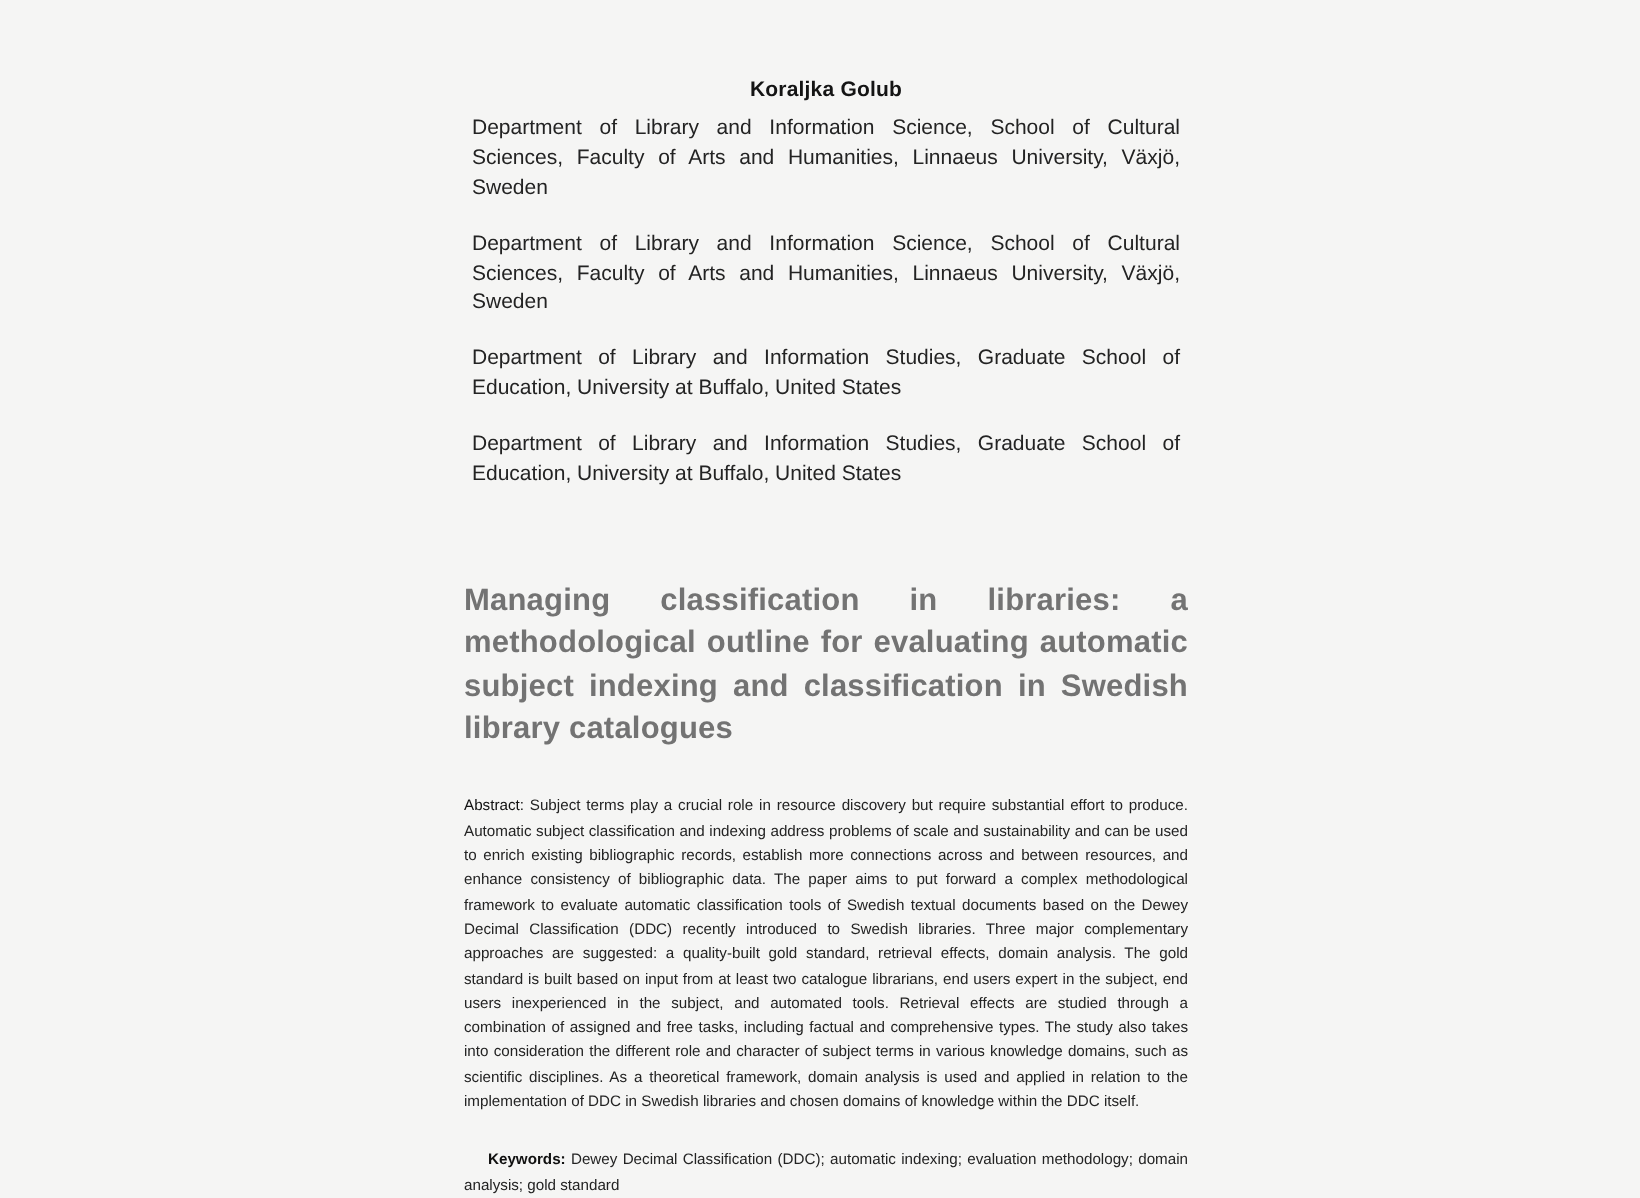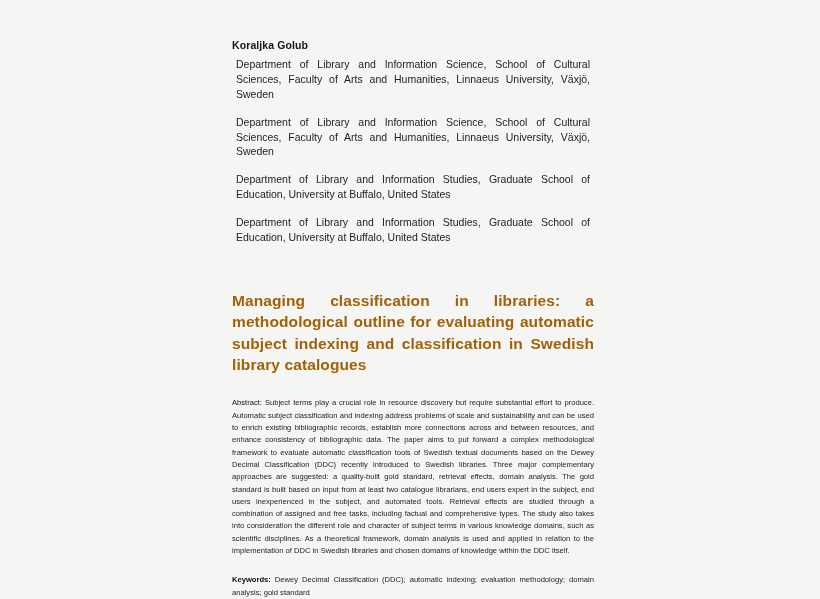--- a/index.html
+++ b/index.html
@@ -34,40 +34,41 @@
   .author-block {
     margin-bottom: 13px;
   }
   .author-name {
     font-size: 10.5px;
     font-weight: bold;
     line-height: 1.42;
     letter-spacing: 0.1px;
     color: #141414;
     margin: 0 0 1px 0;
+    text-align: center;
   }
   .author-affiliation {
     font-size: 10.5px;
     line-height: 1.42;
     text-align: justify;
     text-align-last: left;
     color: #232323;
     margin: 4px;
     -webkit-hyphens: none;
     hyphens: none;
   }
 
   
   .paper-title {
     font-size: 15.5px;
     font-weight: bold;
     line-height: 1.38;
     text-align: justify;
     text-align-last: left;
-    color: #a16207;
+    color: #737373;
     margin: 0;
     padding-top: 32px;
     letter-spacing: 0.1px;
   }
 
   
   .abstract {
     font-size: 7.6px;
     line-height: 1.62;
     text-align: justify;
@@ -87,20 +88,21 @@
     line-height: 1.62;
     text-align: justify;
     text-align-last: left;
     color: #232323;
     margin: 0;
     padding-top: 17px;
   }
   .keywords-label {
     font-weight: bold;
     color: #101010;
+    margin-left: 12px;
   }
 </style>
 </head>
 <body>
 
 <div class="page">
   <div class="content">
 
     <div class="author-block">
       <p class="author-name">Koraljka Golub</p>

